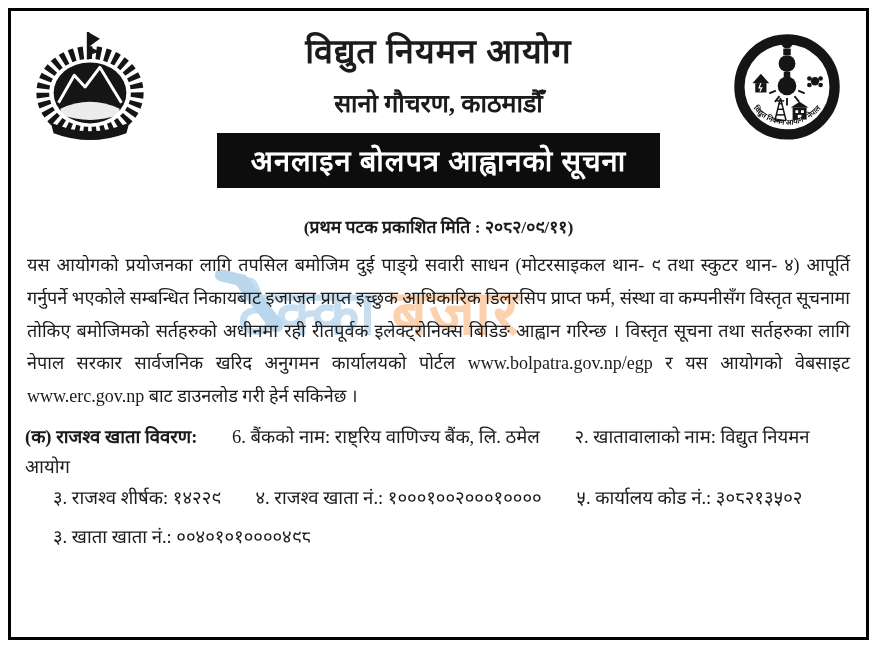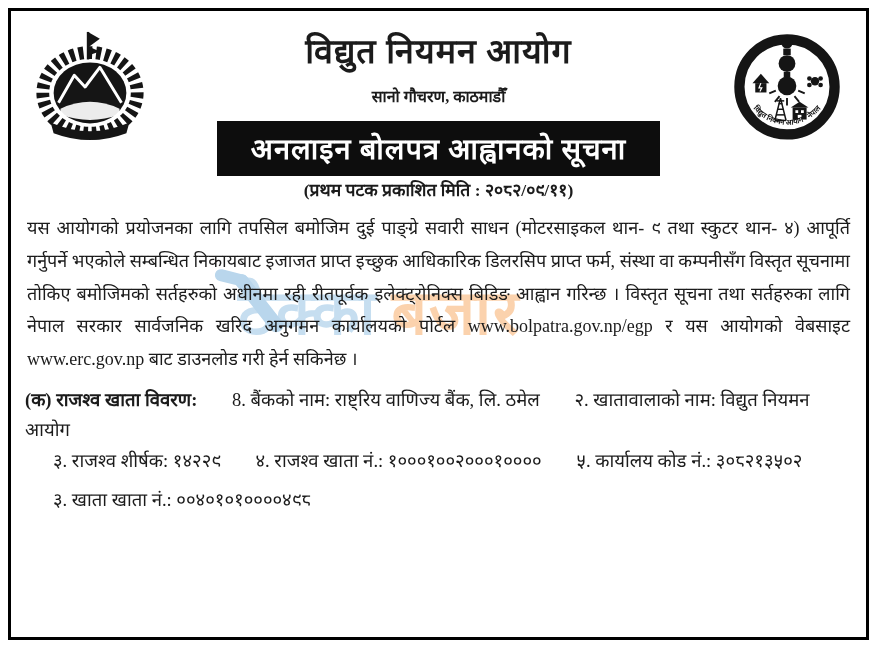--- a/index.html
+++ b/index.html
@@ -49,28 +49,28 @@
     padding:10px 14px 12px 14px;
     background:transparent;
   }
   
   .header{display:flex;align-items:flex-start;}
   .logo-box{flex:0 0 130px;display:flex;justify-content:center;}
   .logo-box.left{padding-top:8px;}
   .logo-box.right{padding-top:6px;}
   .header-center{flex:1;text-align:center;}
   .org-name{font-size:34px;font-weight:bold;margin-top:6px;letter-spacing:1px;}
-  .org-address{font-size:16px;font-weight:bold;margin-top:12px;}
+  .org-address{font-size:25px;font-weight:bold;margin-top:12px;}
   .banner{
     display:inline-block;margin-top:14px;
     background:var(--banner-bg);color:var(--banner-text);
     font-size:29px;font-weight:bold;
     padding:7px 34px 9px 34px;letter-spacing:1px;
   }
-  .pub-date{text-align:center;font-weight:bold;font-size:17.5px;margin-top:1px;}
+  .pub-date{text-align:center;font-weight:bold;font-size:17.5px;margin-top:26px;}
   
   .body-par{
     margin:11px 2px 0 2px;
     font-size:18px;line-height:1.82;
     text-align:justify;
   }
   
   .office-heading{font-weight:bold;font-size:19px;margin-top:9px;}
   .acct-section{margin-top:9px;font-size:18.5px;line-height:1.65;}
   .acct-label{font-weight:bold;}
@@ -179,21 +179,21 @@
     </div>
 
     <div class="pub-date">(प्रथम पटक प्रकाशित मिति : २०८२/०९/११)</div>
 
     <p class="body-par">यस आयोगको प्रयोजनका लागि तपसिल बमोजिम दुई पाङ्ग्रे सवारी साधन (मोटरसाइकल थान- ९ तथा स्कुटर थान- ४) आपूर्ति गर्नुपर्ने भएकोले सम्बन्धित निकायबाट इजाजत प्राप्त इच्छुक आधिकारिक डिलरसिप प्राप्त फर्म, संस्था वा कम्पनीसँग विस्तृत सूचनामा तोकिए बमोजिमको सर्तहरुको अधीनमा रही रीतपूर्वक इलेक्ट्रोनिक्स बिडिङ आह्वान गरिन्छ । विस्तृत सूचना तथा सर्तहरुका लागि नेपाल सरकार सार्वजनिक खरिद अनुगमन कार्यालयको पोर्टल www.bolpatra.gov.np/egp र यस आयोगको वेबसाइट www.erc.gov.np बाट डाउनलोड गरी हेर्न सकिनेछ ।</p>
 
 
     <div class="acct-section">
       <div>
         <span class="acct-label acct-item">(क) राजश्व खाता विवरण:</span>
-        <span class="acct-item">8. बैंकको नाम: राष्ट्रिय वाणिज्य बैंक, लि. ठमेल</span>
+        <span class="acct-item">6. बैंकको नाम: राष्ट्रिय वाणिज्य बैंक, लि. ठमेल</span>
         <span class="acct-item">२. खातावालाको नाम: विद्युत नियमन आयोग</span>
       </div>
       <div class="acct-line2">
         <span class="acct-item">३. राजश्व शीर्षक: १४२२९</span>
         <span class="acct-item">४. राजश्व खाता नं.: १०००१००२०००१००००</span>
         <span class="acct-item">५. कार्यालय कोड नं.: ३०८२१३५०२</span>
       </div>
     </div>
 
     <div class="acct-section">

